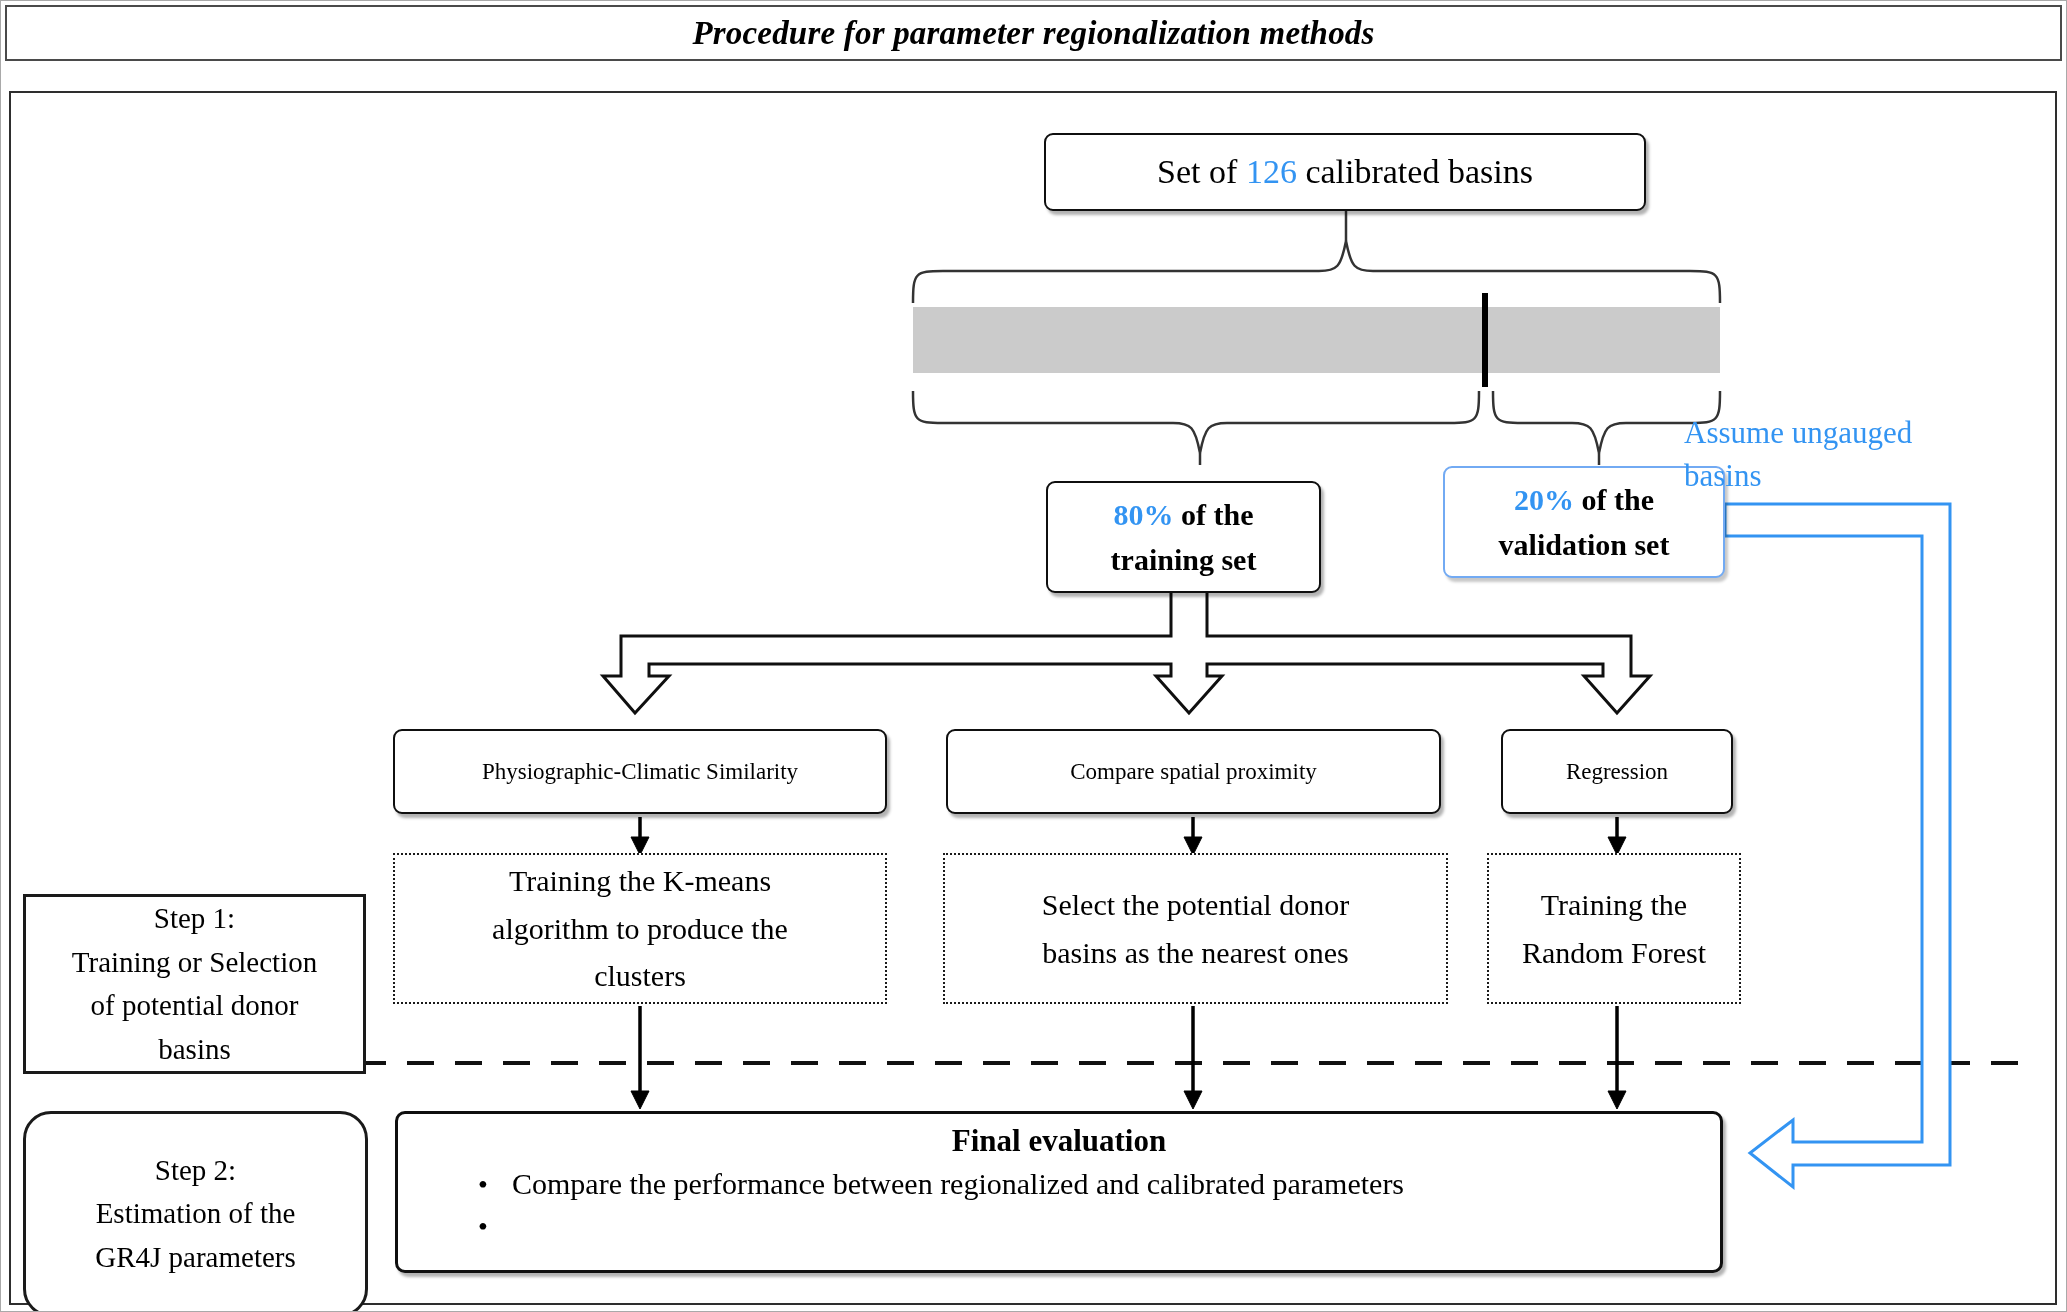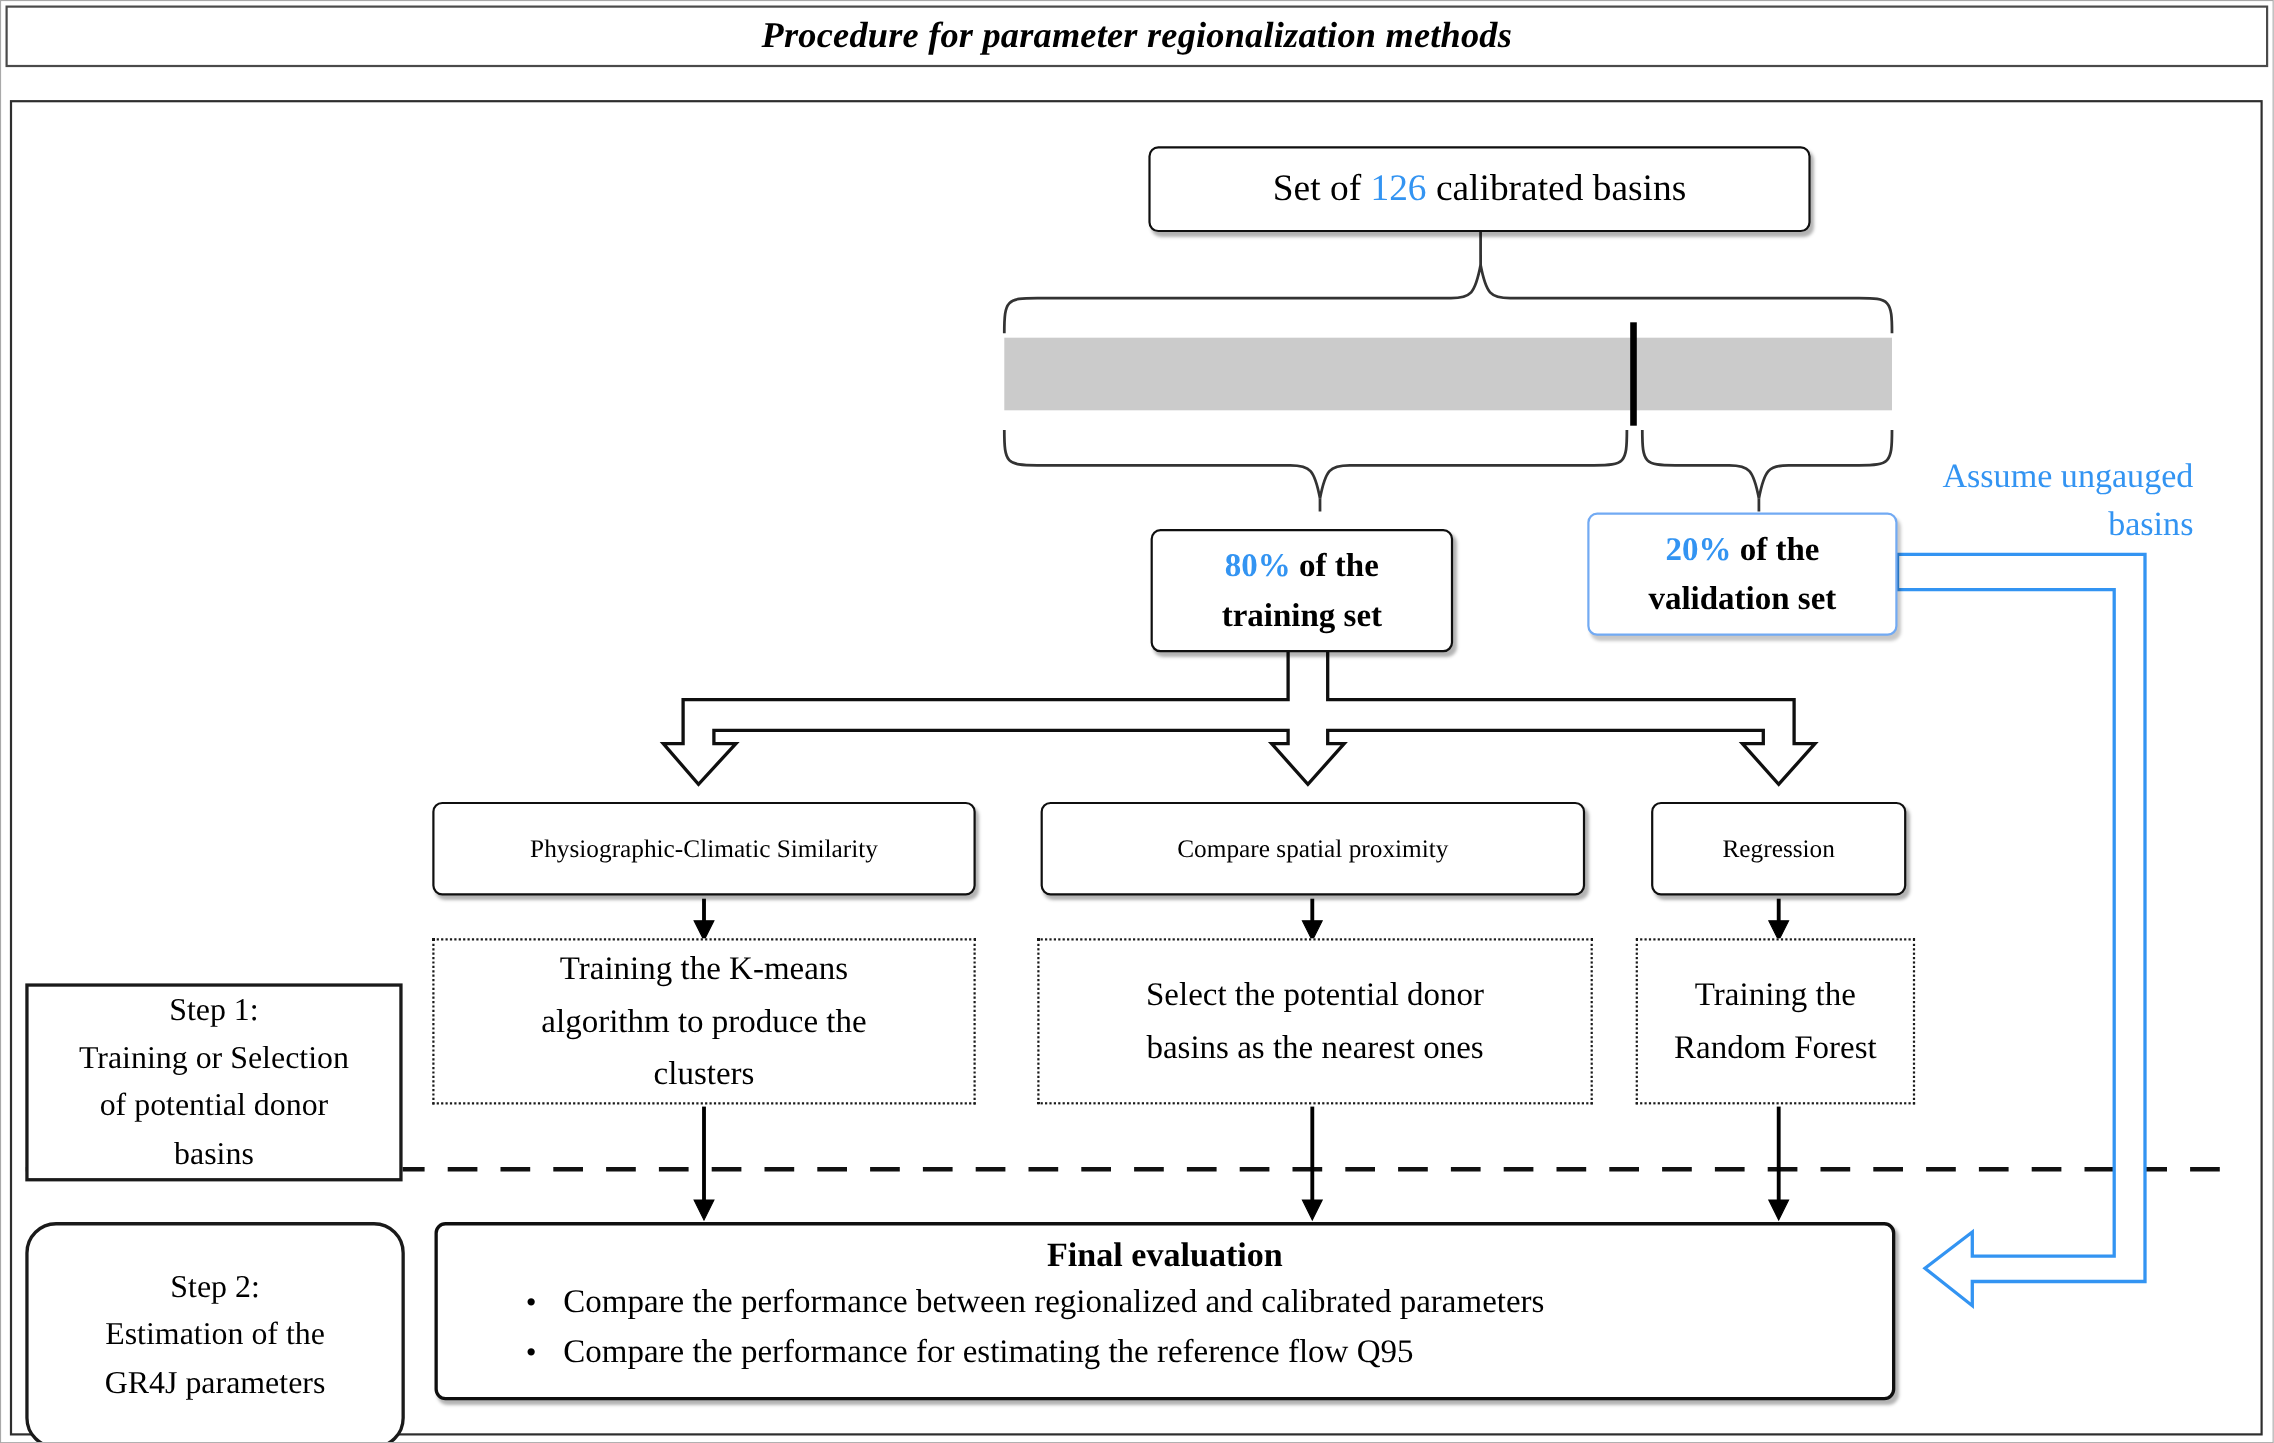--- a/index.html
+++ b/index.html
@@ -20,21 +20,21 @@
   .node{position:absolute;background:#fff;display:flex;align-items:center;justify-content:center;
     text-align:center;z-index:2;}
   .rounded{border:2.5px solid var(--ink);border-radius:9px;box-shadow:3px 4px 3px rgba(0,0,0,.30);}
   .pre{white-space:pre-line;}
   #set-box{left:1043px;top:132px;width:602px;height:78px;font-size:34px;}
   #train-box{left:1045px;top:480px;width:275px;height:112px;font-size:30px;font-weight:bold;line-height:1.5;flex-direction:column;}
   #valid-box{left:1442px;top:465px;width:282px;height:112px;font-size:30px;font-weight:bold;line-height:1.5;
     flex-direction:column;border-color:var(--valid-border);box-shadow:3px 4px 3px rgba(0,0,0,.22);}
   .blue{color:var(--accent);}
   #assume-label{left:1683px;top:410px;width:310px;font-size:31px;line-height:1.4;color:var(--accent);
-    text-align:right;z-index:2;}
+    text-align:left;z-index:2;}
   .method{height:85px;font-size:23px;}
   #method-1{left:392px;top:728px;width:494px;}
   #method-2{left:945px;top:728px;width:495px;}
   #method-3{left:1500px;top:728px;width:232px;}
   .task{border:2px dotted #1a1a1a;font-size:30px;line-height:1.58;height:151px;top:852px;}
   #task-1{left:392px;width:494px;}
   #task-2{left:942px;width:505px;}
   #task-3{left:1486px;width:254px;}
   .step{border:3px solid #1a1a1a;font-size:29px;line-height:1.5;}
   #step-1{left:22px;top:853px;width:343px;height:180px;margin-top:40px;}
@@ -136,17 +136,16 @@
 GR4J parameters</div>
 
   <div class="node" id="final-box">
     <div class="ft">Final evaluation</div>
     <div class="bullet-row">
       <span class="dot">•</span>
       <span>Compare the performance between regionalized and calibrated parameters</span>
     </div>
     <div class="bullet-row">
       <span class="dot">•</span>
-      <span>Compare the performance for estimating the reference flow Q95</span>
     </div>
   </div>
 
 </div>
 
 </body></html>

